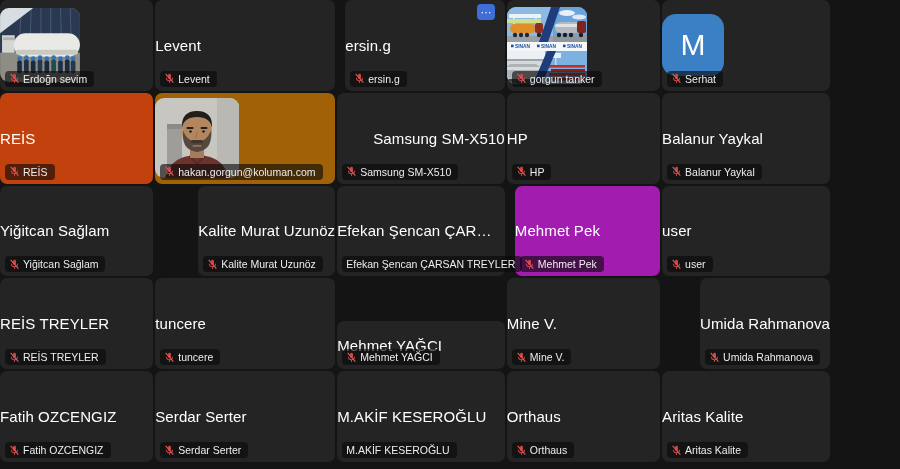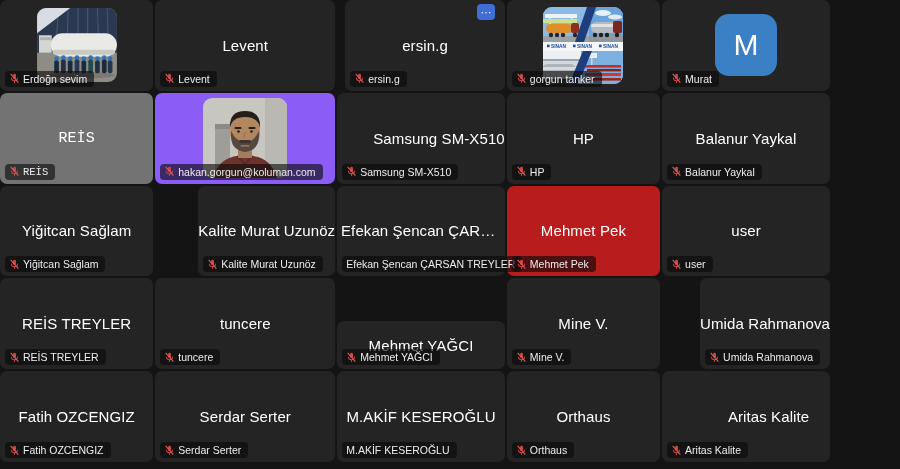--- a/index.html
+++ b/index.html
@@ -10,21 +10,21 @@
     -webkit-font-smoothing:antialiased;
   }
   .stage{position:relative;width:900px;height:469px;background:#141415;}
   .gallery{
     position:absolute;left:0;top:0;width:830px;height:462px;
     display:grid;grid-template-columns:repeat(5,1fr);grid-template-rows:repeat(5,1fr);
     gap:2px;
   }
   .tile{
     position:relative;background:#242424;border-radius:7px;
-    display:flex;align-items:center;justify-content:center;overflow:visible;
+    display:flex;align-items:center;justify-content:flex-start;overflow:visible;
   }
   .center-name{
     color:#ffffff;font-size:15px;letter-spacing:.1px;white-space:nowrap;
     max-width:160px;overflow:hidden;text-overflow:ellipsis;
   }
   .name-label{
     position:absolute;left:5px;bottom:4px;z-index:3;
     display:flex;align-items:center;gap:3px;
     background:rgba(10,10,10,0.62);
     border-radius:4px;padding:2px 7px 2px 4px;
@@ -203,39 +203,39 @@
   <div class="tile" style="background: rgb(36, 36, 36);">
 
     <div class="avatar" style="background: rgb(59, 127, 196);">M</div>
     <div class="name-label">
       <svg class="mic-icon" viewBox="0 0 12 12">
         <rect x="4.5" y="0.8" width="3.1" height="5.8" rx="1.55" fill="#d24545"></rect>
         <path d="M2.7 5.2a3.3 3.3 0 0 0 6.6 0" fill="none" stroke="#d24545" stroke-width="1.1"></path>
         <path d="M6 8.7v2.1" stroke="#d24545" stroke-width="1.1"></path>
         <path d="M1.8 0.9 L10.2 10.6" stroke="#e05b5b" stroke-width="1.2"></path>
       </svg>
-      <span class="label-text">Murat</span>
-    </div>
-  </div>
-
-  <div class="tile" style="background: #737373; font-family: Liberation Mono, monospace;">
+      <span class="label-text">Serhat</span>
+    </div>
+  </div>
+
+  <div class="tile" style="background: #c2410c;">
     <div class="center-name">REİS</div>
 
     <div class="name-label">
       <svg class="mic-icon" viewBox="0 0 12 12">
         <rect x="4.5" y="0.8" width="3.1" height="5.8" rx="1.55" fill="#d24545"></rect>
         <path d="M2.7 5.2a3.3 3.3 0 0 0 6.6 0" fill="none" stroke="#d24545" stroke-width="1.1"></path>
         <path d="M6 8.7v2.1" stroke="#d24545" stroke-width="1.1"></path>
         <path d="M1.8 0.9 L10.2 10.6" stroke="#e05b5b" stroke-width="1.2"></path>
       </svg>
       <span class="label-text">REİS</span>
     </div>
   </div>
 
-  <div class="tile" style="background: #8b5cf6;">
+  <div class="tile" style="background: #a16207;">
 
     <div class="video-wrap">
   <svg width="84" height="80" viewBox="0 0 84 80">
     <rect width="84" height="80" fill="#c7c6c1"></rect>
     <rect x="62" width="22" height="80" fill="#b9b8b3"></rect>
     <rect x="12" y="26" width="15" height="54" fill="#9e9d99"></rect>
     <rect x="12" y="26" width="15" height="5" fill="#8b8a86"></rect>
     <path d="M10 80 Q16 60 34 58 L50 58 Q68 60 74 80 Z" fill="#6b332c"></path>
     <path d="M34 58 L42 66 L50 58" fill="none" stroke="#542722" stroke-width="1.5"></path>
     <rect x="35" y="46" width="14" height="14" fill="#a67c5c"></rect>
@@ -335,21 +335,21 @@
 
   <div class="tile" style="background: rgb(36, 36, 36);">
     <div class="center-name">Efekan Şencan ÇARSAN...</div>
 
     <div class="name-label unmuted">
 
       <span class="label-text">Efekan Şencan ÇARSAN TREYLER</span>
     </div>
   </div>
 
-  <div class="tile" style="background: #b91c1c;">
+  <div class="tile" style="background: #a21caf; margin-left: 8px;">
     <div class="center-name">Mehmet Pek</div>
 
     <div class="name-label">
       <svg class="mic-icon" viewBox="0 0 12 12">
         <rect x="4.5" y="0.8" width="3.1" height="5.8" rx="1.55" fill="#d24545"></rect>
         <path d="M2.7 5.2a3.3 3.3 0 0 0 6.6 0" fill="none" stroke="#d24545" stroke-width="1.1"></path>
         <path d="M6 8.7v2.1" stroke="#d24545" stroke-width="1.1"></path>
         <path d="M1.8 0.9 L10.2 10.6" stroke="#e05b5b" stroke-width="1.2"></path>
       </svg>
       <span class="label-text">Mehmet Pek</span>
@@ -484,21 +484,21 @@
       <svg class="mic-icon" viewBox="0 0 12 12">
         <rect x="4.5" y="0.8" width="3.1" height="5.8" rx="1.55" fill="#d24545"></rect>
         <path d="M2.7 5.2a3.3 3.3 0 0 0 6.6 0" fill="none" stroke="#d24545" stroke-width="1.1"></path>
         <path d="M6 8.7v2.1" stroke="#d24545" stroke-width="1.1"></path>
         <path d="M1.8 0.9 L10.2 10.6" stroke="#e05b5b" stroke-width="1.2"></path>
       </svg>
       <span class="label-text">Orthaus</span>
     </div>
   </div>
 
-  <div class="tile" style="background: rgb(36, 36, 36); padding-left: 45px;">
+  <div class="tile" style="background: rgb(36, 36, 36);">
     <div class="center-name">Aritas Kalite</div>
 
     <div class="name-label">
       <svg class="mic-icon" viewBox="0 0 12 12">
         <rect x="4.5" y="0.8" width="3.1" height="5.8" rx="1.55" fill="#d24545"></rect>
         <path d="M2.7 5.2a3.3 3.3 0 0 0 6.6 0" fill="none" stroke="#d24545" stroke-width="1.1"></path>
         <path d="M6 8.7v2.1" stroke="#d24545" stroke-width="1.1"></path>
         <path d="M1.8 0.9 L10.2 10.6" stroke="#e05b5b" stroke-width="1.2"></path>
       </svg>
       <span class="label-text">Aritas Kalite</span>

